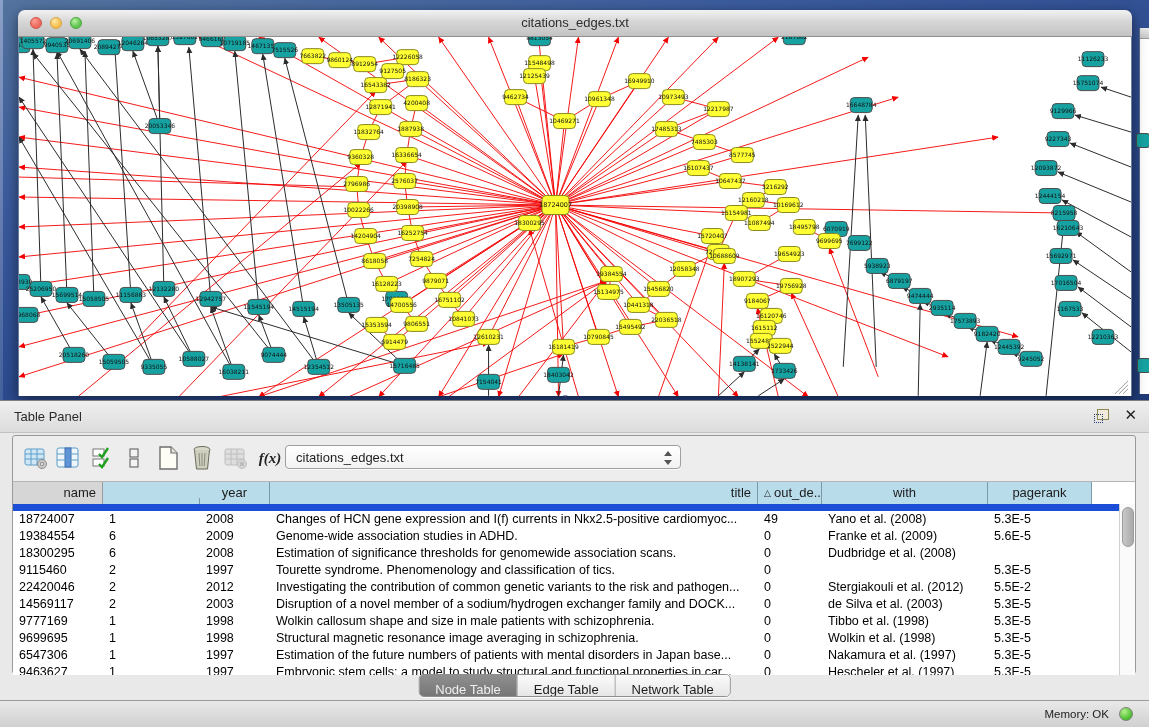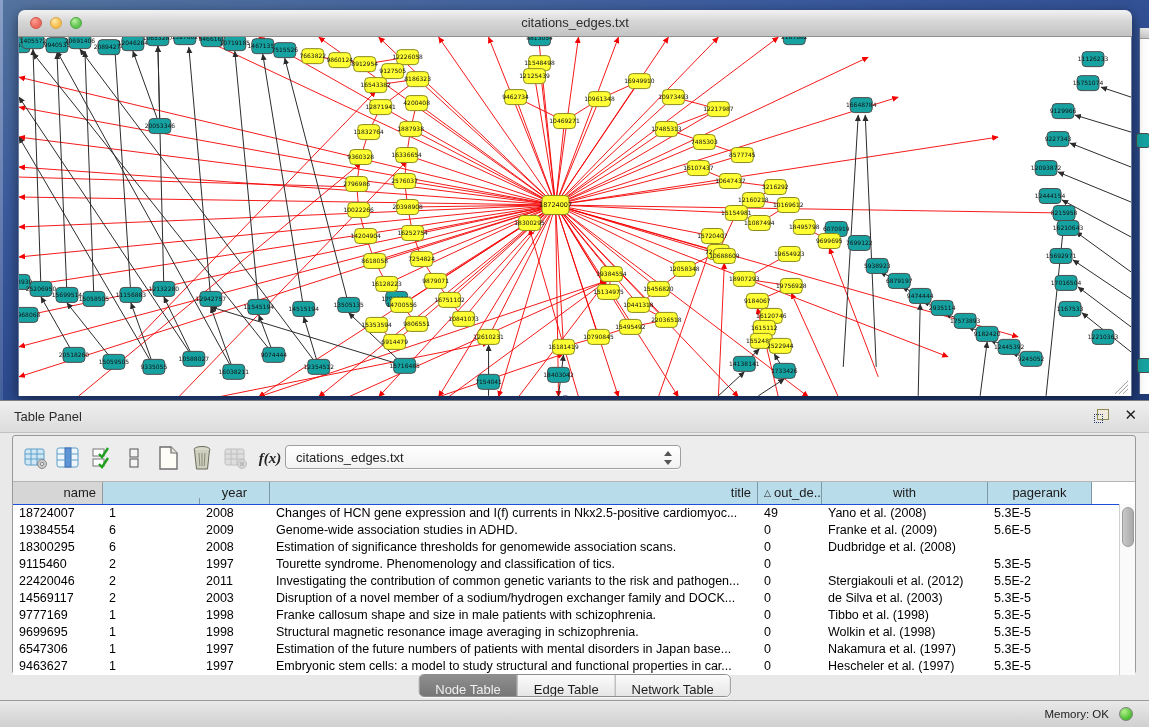--- a/index.html
+++ b/index.html
@@ -56,21 +56,21 @@
     box-shadow:0 1px 0 rgba(255,255,255,.7);}
   .combo .cval{position:absolute;left:10px;top:4px;font-size:13px;color:#1e1e1e;}
   .combo .steppers{position:absolute;right:7px;top:4px;width:9px;height:16px;}
   .combo .up{position:absolute;left:0;top:1px;width:0;height:0;
     border-left:4.5px solid transparent;border-right:4.5px solid transparent;border-bottom:5px solid #555;}
   .combo .down{position:absolute;left:0;bottom:1px;width:0;height:0;
     border-left:4.5px solid transparent;border-right:4.5px solid transparent;border-top:5px solid #555;}
   
   .ntable{position:absolute;left:0;top:45px;width:1122px;height:193px;background:#fff;
     border-top:1px solid #b5b5b5;overflow:hidden;}
-  .thead{display:flex;height:22px;border-bottom:1px solid #1d4ed8;background:#b9dcea;}
+  .thead{display:flex;height:22px;border-bottom:7px solid #1d4ed8;background:#b9dcea;}
   .th{box-sizing:border-box;border-right:1px solid #7d99a6;font-size:13px;color:#1c1c1c;
     line-height:21px;padding:0 6px;white-space:nowrap;overflow:hidden;}
   .th.first{background:#d6d6d6;border-right:1px solid #9a9a9a;}
   .th.filler{background:#fff;border-right:none;flex:1;}
   .sortmark{font-size:9px;margin-right:3px;position:relative;top:-1px;}
   .tr{display:flex;height:17px;}
   .td{box-sizing:border-box;font-size:12.5px;color:#000;line-height:17px;padding:0 6px;
     white-space:nowrap;overflow:hidden;}
   .vscroll{position:absolute;right:0;top:22px;width:15px;height:171px;background:#fafafa;
     border-left:1px solid #d0d0d0;}
@@ -996,40 +996,40 @@
             <div class="td" style="width: 97px;">2</div>
             <div class="td" style="width: 70px;">1997</div>
             <div class="td" style="width: 488px;">Tourette syndrome. Phenomenology and classification of tics.</div>
             <div class="td" style="width: 64px;">0</div>
             <div class="td" style="width: 166px; margin-top: 24px;">Jankovic et al. (1997)</div>
             <div class="td" style="width: 104px;">5.3E-5</div>
           </div>
           <div class="tr">
             <div class="td" style="width: 90px;">22420046</div>
             <div class="td" style="width: 97px;">2</div>
-            <div class="td" style="width: 70px;">2011</div>
+            <div class="td" style="width: 70px;">2012</div>
             <div class="td" style="width: 488px;">Investigating the contribution of common genetic variants to the risk and pathogen...</div>
             <div class="td" style="width: 64px;">0</div>
             <div class="td" style="width: 166px;">Stergiakouli et al. (2012)</div>
             <div class="td" style="width: 104px;">5.5E-2</div>
           </div>
           <div class="tr">
             <div class="td" style="width: 90px;">14569117</div>
             <div class="td" style="width: 97px;">2</div>
             <div class="td" style="width: 70px;">2003</div>
             <div class="td" style="width: 488px;">Disruption of a novel member of a sodium/hydrogen exchanger family and DOCK...</div>
             <div class="td" style="width: 64px;">0</div>
             <div class="td" style="width: 166px;">de Silva et al. (2003)</div>
             <div class="td" style="width: 104px;">5.3E-5</div>
           </div>
           <div class="tr">
             <div class="td" style="width: 90px;">9777169</div>
             <div class="td" style="width: 97px;">1</div>
             <div class="td" style="width: 70px;">1998</div>
-            <div class="td" style="width: 488px;">Franke callosum shape and size in male patients with schizophrenia.</div>
+            <div class="td" style="width: 488px;">Wolkin callosum shape and size in male patients with schizophrenia.</div>
             <div class="td" style="width: 64px;">0</div>
             <div class="td" style="width: 166px;">Tibbo et al. (1998)</div>
             <div class="td" style="width: 104px;">5.3E-5</div>
           </div>
           <div class="tr">
             <div class="td" style="width: 90px;">9699695</div>
             <div class="td" style="width: 97px;">1</div>
             <div class="td" style="width: 70px;">1998</div>
             <div class="td" style="width: 488px;">Structural magnetic resonance image averaging in schizophrenia.</div>
             <div class="td" style="width: 64px;">0</div>

